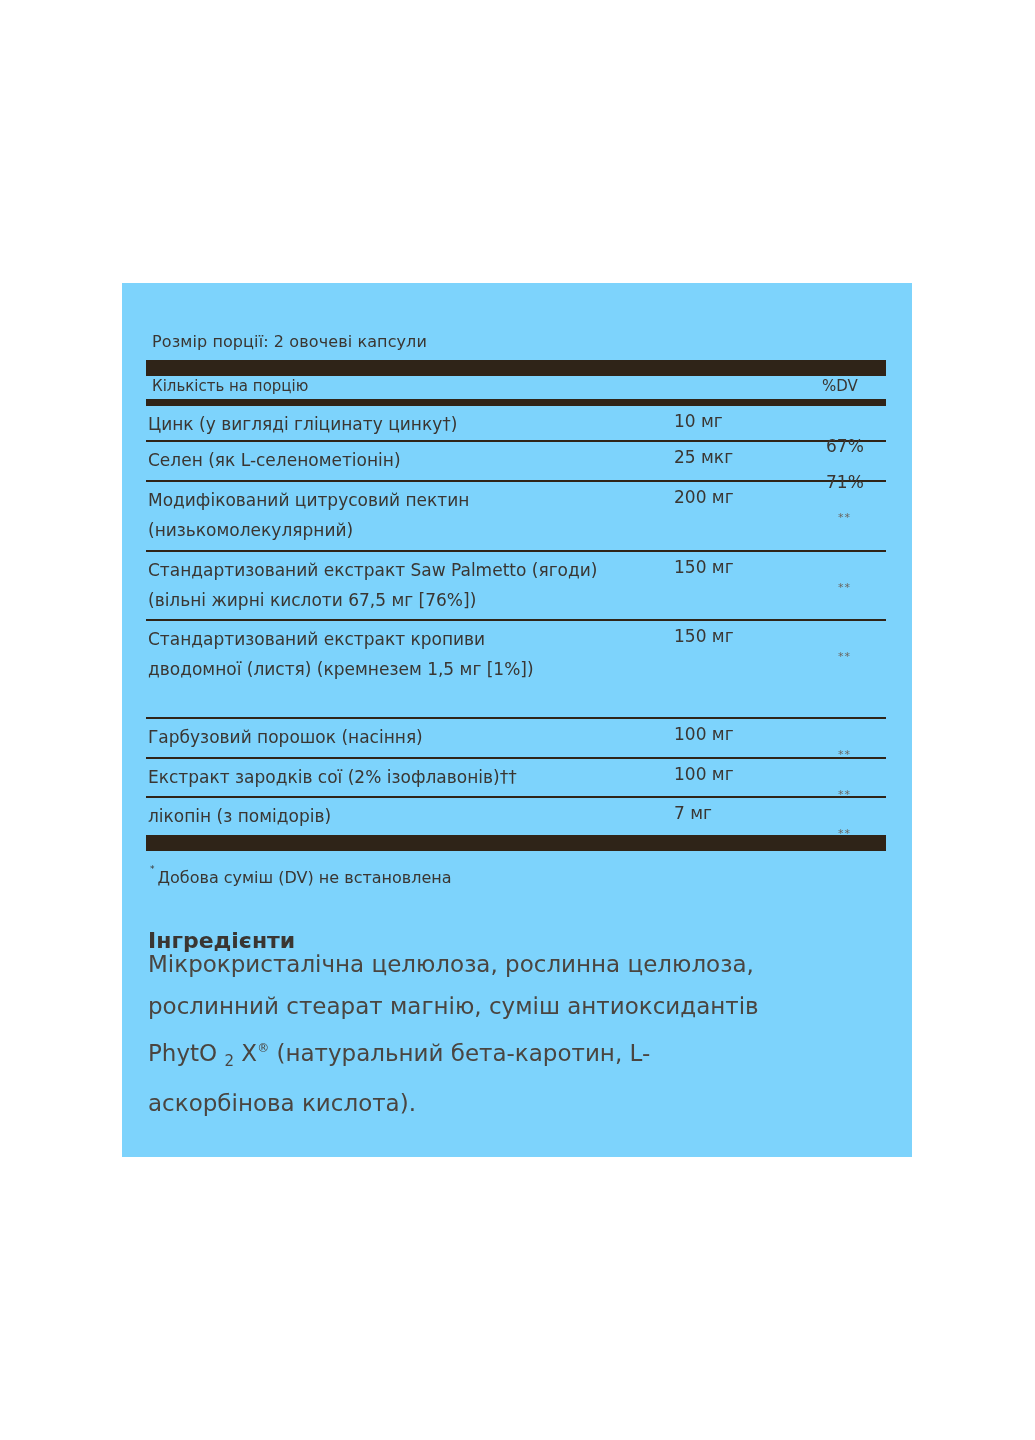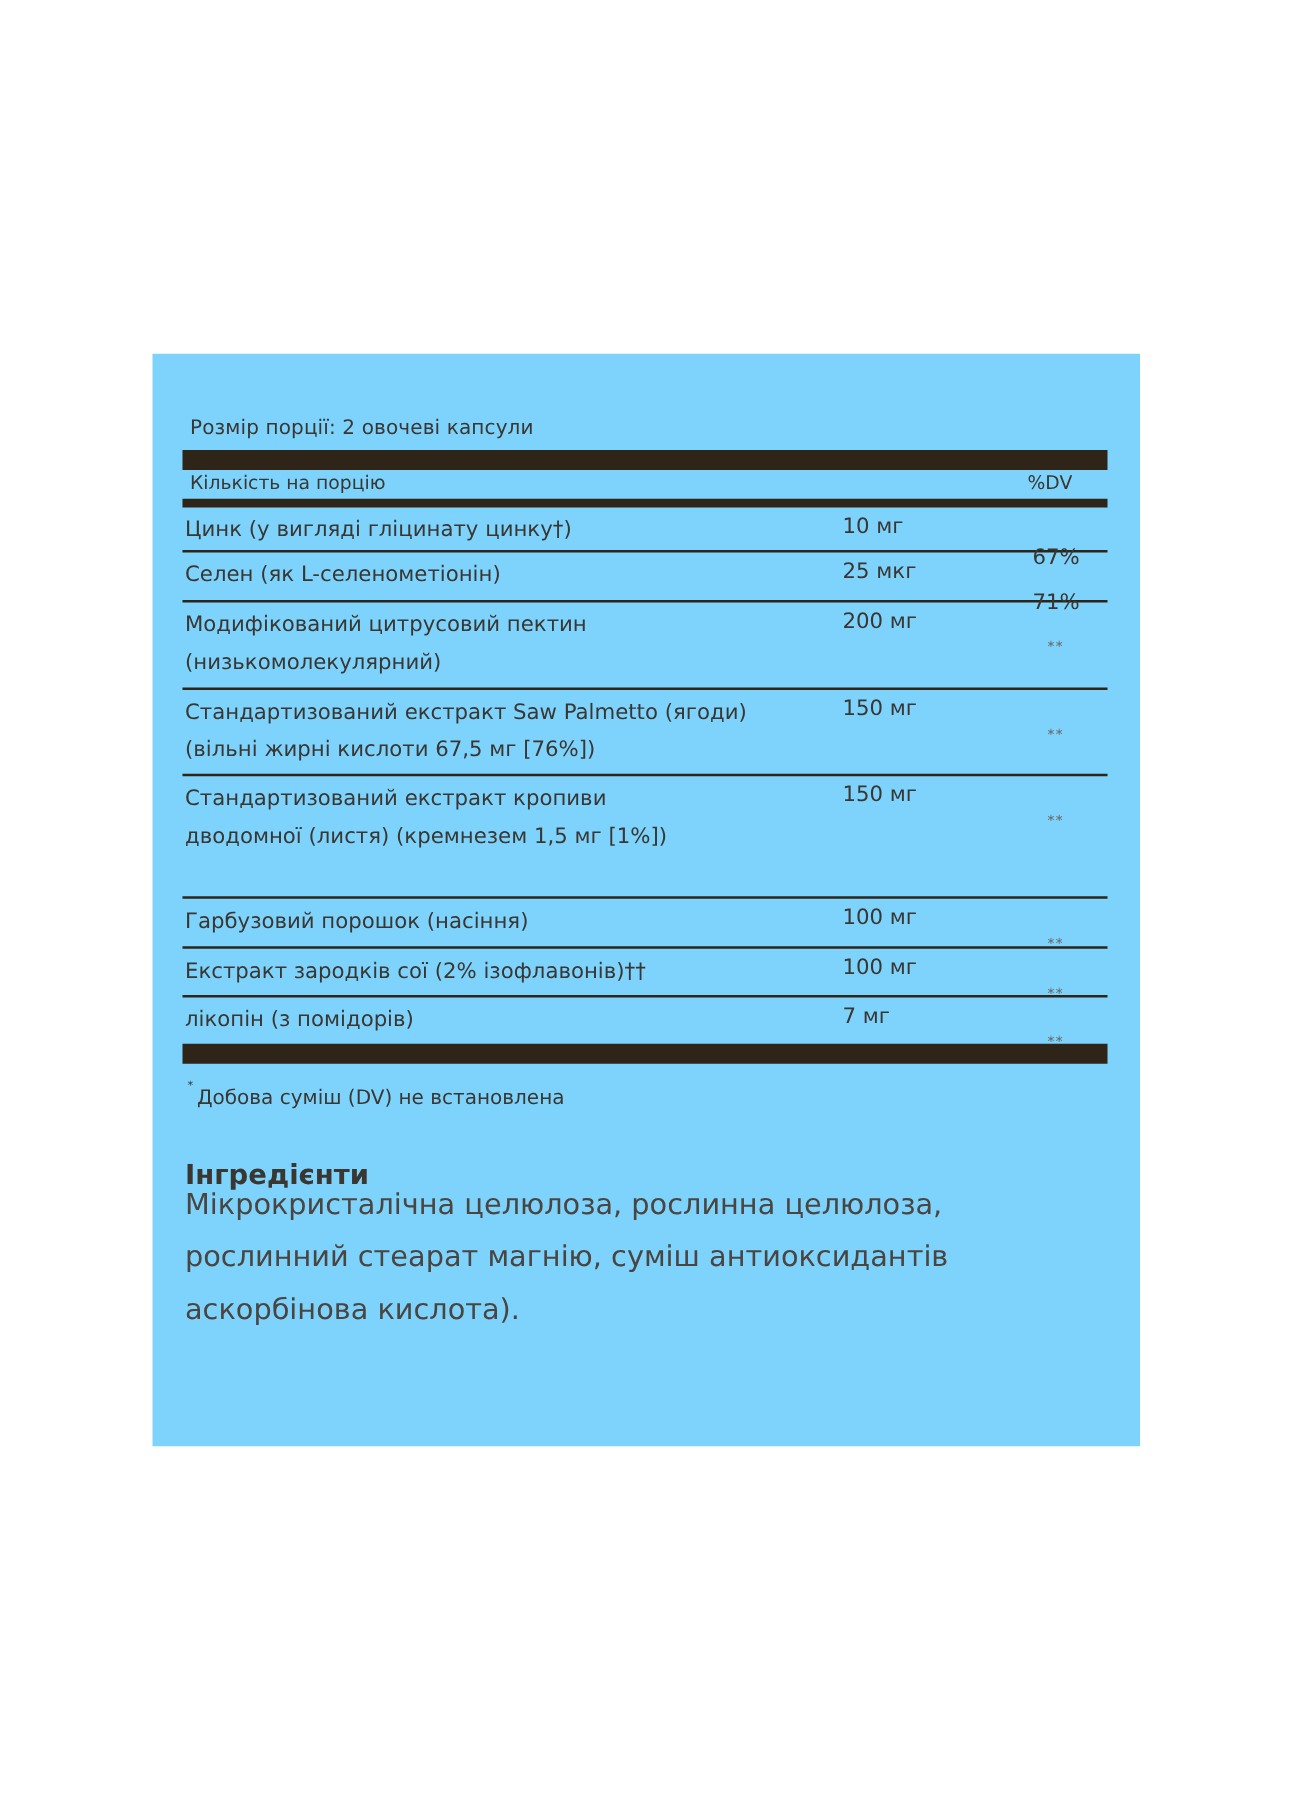--- a/index.html
+++ b/index.html
@@ -83,15 +83,16 @@
   </div>
 
   <div class="footnote">
     <sup>*</sup><span>Добова суміш (DV) не встановлена</span>
   </div>
 
   <div class="ing-title">Інгредієнти</div>
   <div class="ing-text">
     <div>Мікрокристалічна целюлоза, рослинна целюлоза,</div>
     <div>рослинний стеарат магнію, суміш антиоксидантів</div>
+    <div><span>PhytO </span><sub>2</sub><span> X</span><sup>®</sup><span> (натуральний бета-каротин, L-</span></div>
     <div>аскорбінова кислота).</div>
   </div>
 </div>
 
 </body></html>

